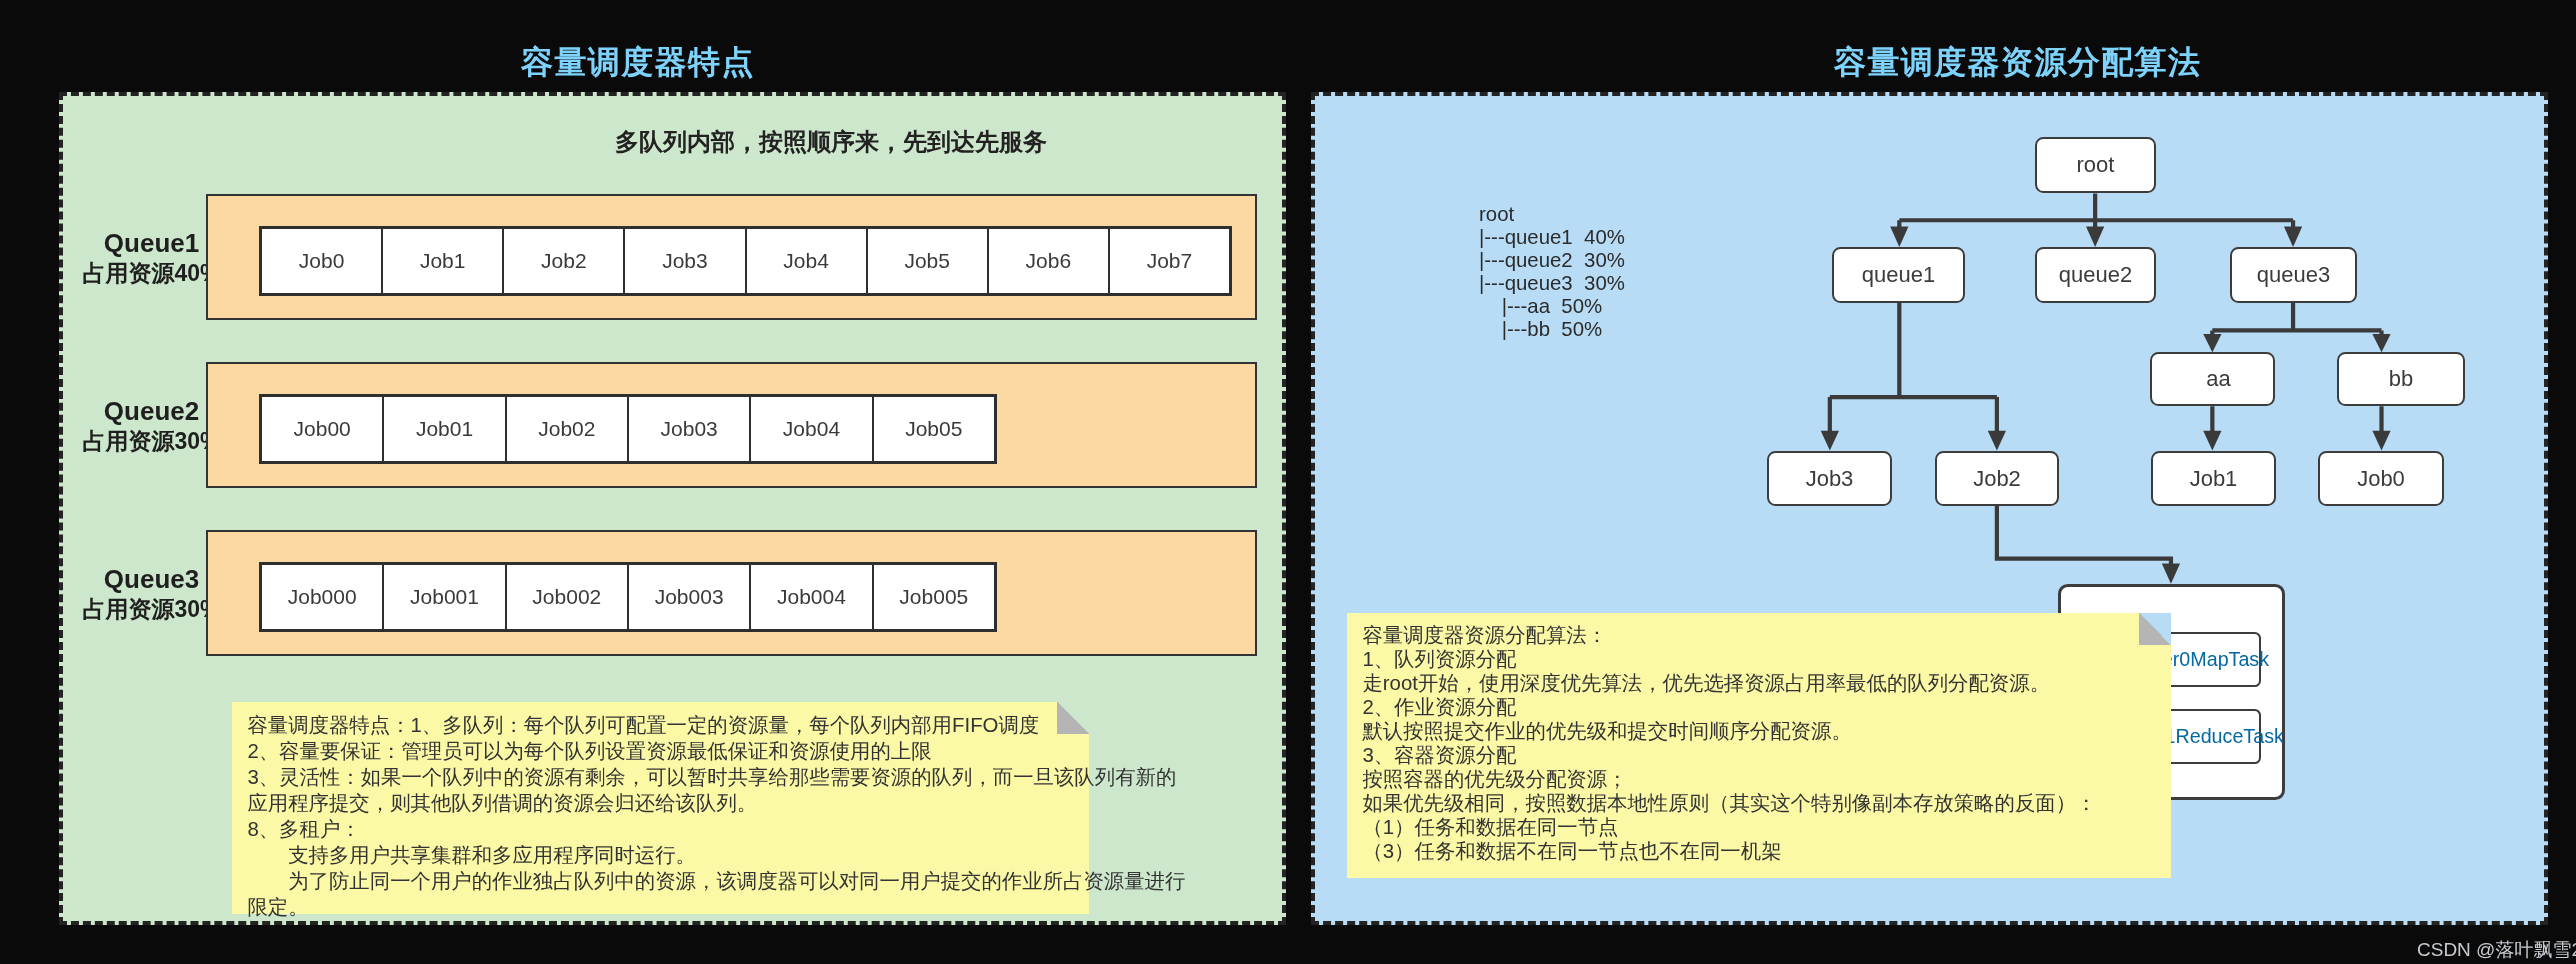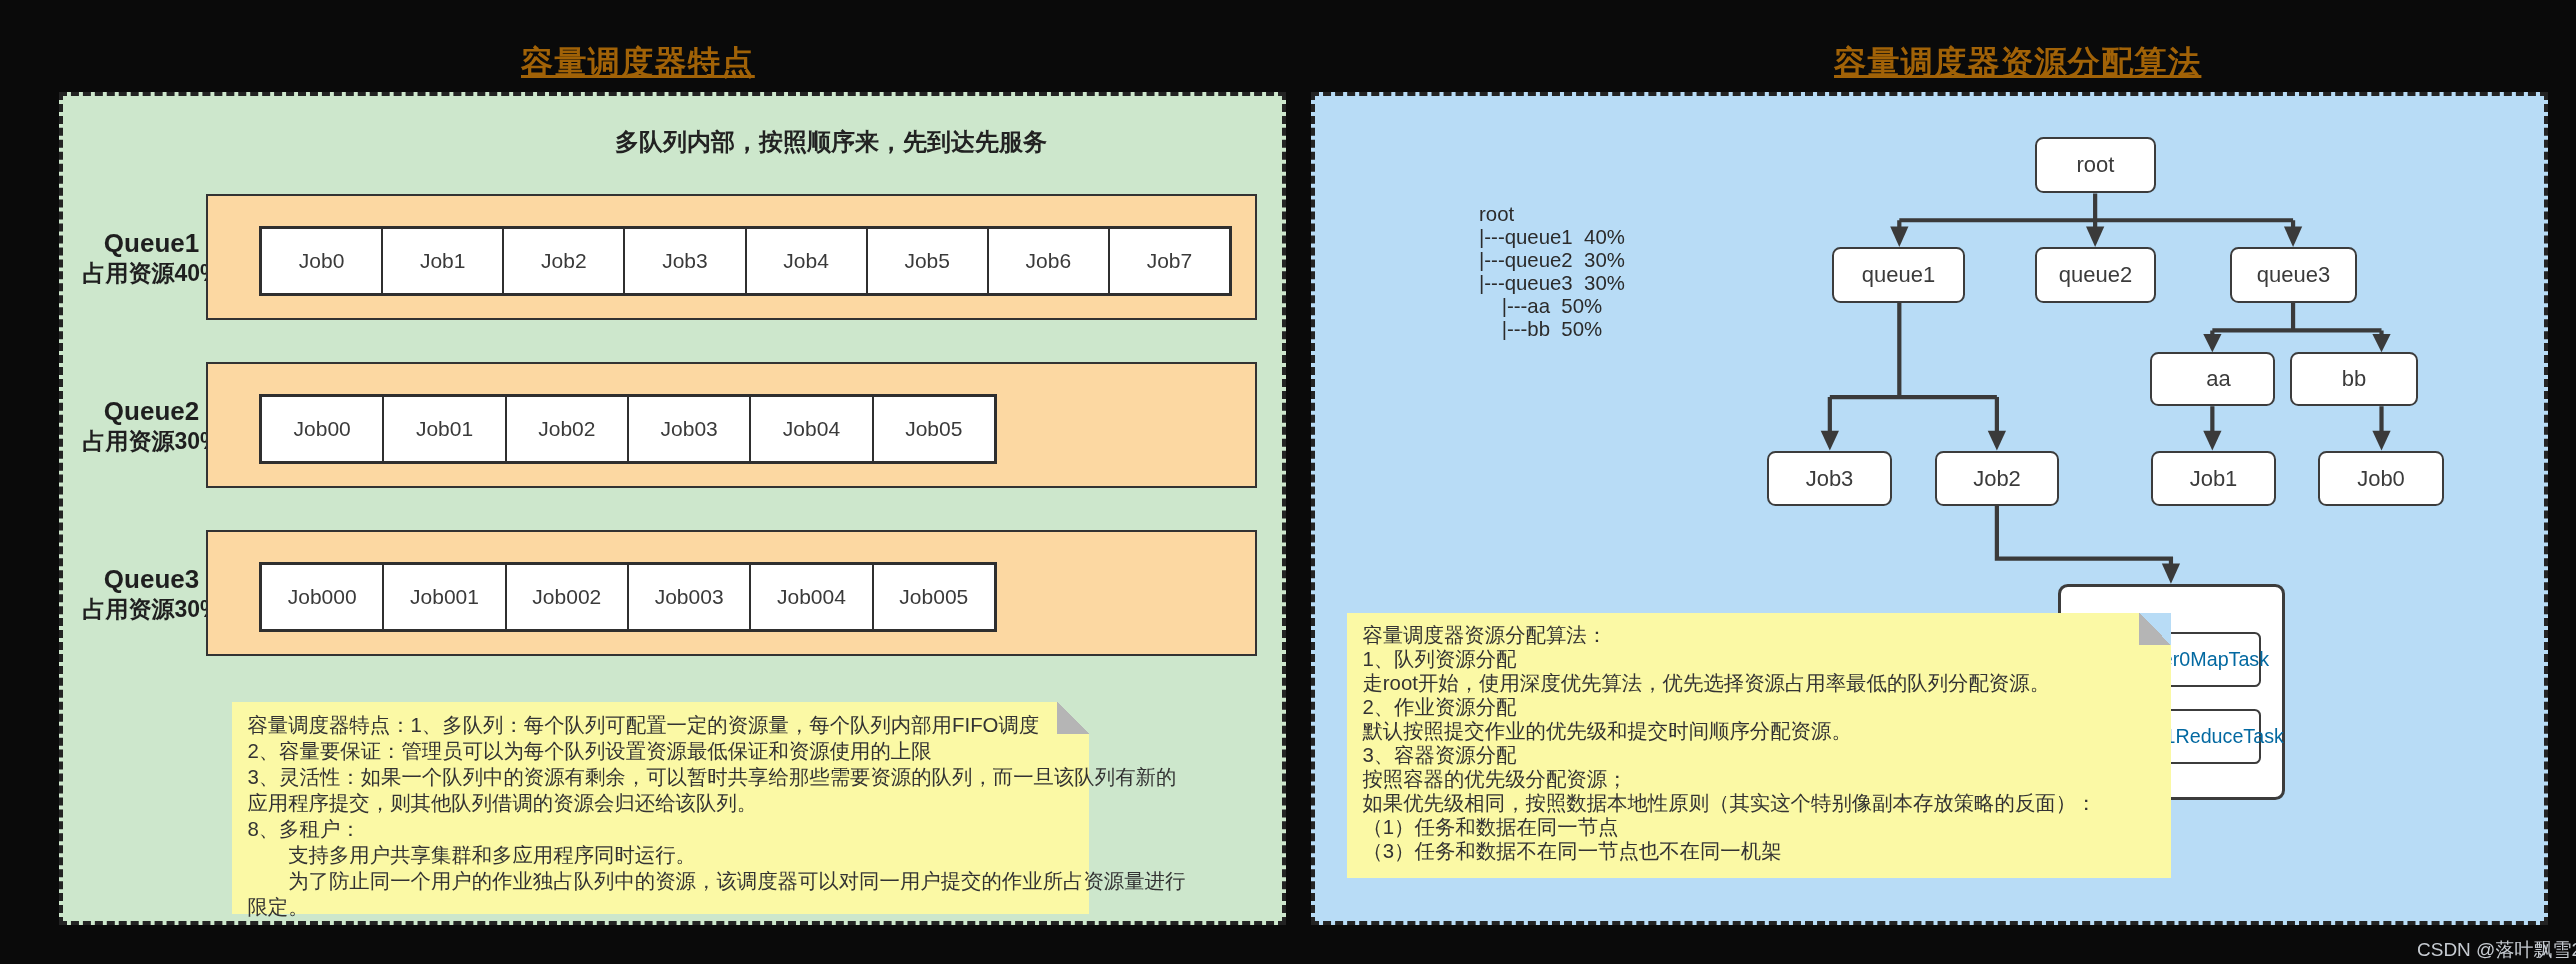--- a/index.html
+++ b/index.html
@@ -5,21 +5,21 @@
   html,body{margin:0;padding:0;background:#0a0a0a;}
   .stage{
     position:relative;width:2576px;height:965px;overflow:hidden;
     background:#0a0a0a;
     font-family:"Liberation Sans","DejaVu Sans",sans-serif;
     color:#2e2e2e;
   }
   
   .panel-title{
     position:absolute;top:41px;font-size:32px;font-weight:bold;
-    color:#a16207;white-space:nowrap;letter-spacing:1.4px;text-decoration:underline;
+    color:#7dd3fc;white-space:nowrap;letter-spacing:1.4px;
   }
   .panel-title.left{left:521px;}
   .panel-title.right{left:1834px;}
   
   .panel{
     position:absolute;top:92px;height:833px;box-sizing:border-box;
     border:4.2px dashed #232323;
   }
   .panel.left{left:59px;width:1227px;background:#cde7cc;}
   .panel.right{left:1311px;width:1237px;background:#b8dcf6;}
@@ -76,21 +76,21 @@
     position:absolute;box-sizing:border-box;background:#fff;
     border:2.8px solid #3c3c3c;border-radius:8.4px;
     display:flex;align-items:center;justify-content:center;
     font-size:22px;color:#3b3b3b;
   }
   .n-root  {left:720px;top:41px; width:121px;height:56px;}
   .n-queue1{left:517px; top:151px;width:133px;height:56px;}
   .n-queue2{left:720px;top:151px;width:121px;height:56px;}
   .n-queue3{left:915px;top:151px;width:127px;height:56px;}
   .n-aa    {left:835px;top:256px;width:125px;height:54px;padding-left:12px;}
-  .n-bb    {left:975px;top:256px;width:128px;height:54px;}
+  .n-bb    {left:1022px;top:256px;width:128px;height:54px;}
   .n-job3  {left:452px; top:355px;width:125px;height:55px;}
   .n-job2  {left:620px; top:355px;width:124px;height:55px;}
   .n-job1  {left:836px;top:355px;width:125px;height:55px;}
   .n-job0  {left:1003px;top:355px;width:126px;height:55px;}
   .container-box{
     position:absolute;left:743px;top:488px;width:227px;height:216px;
     box-sizing:border-box;background:#fff;border:3.5px solid #3c3c3c;border-radius:9.8px;
   }
   .ctask{
     position:absolute;left:41px;width:159px;height:55px;box-sizing:border-box;

